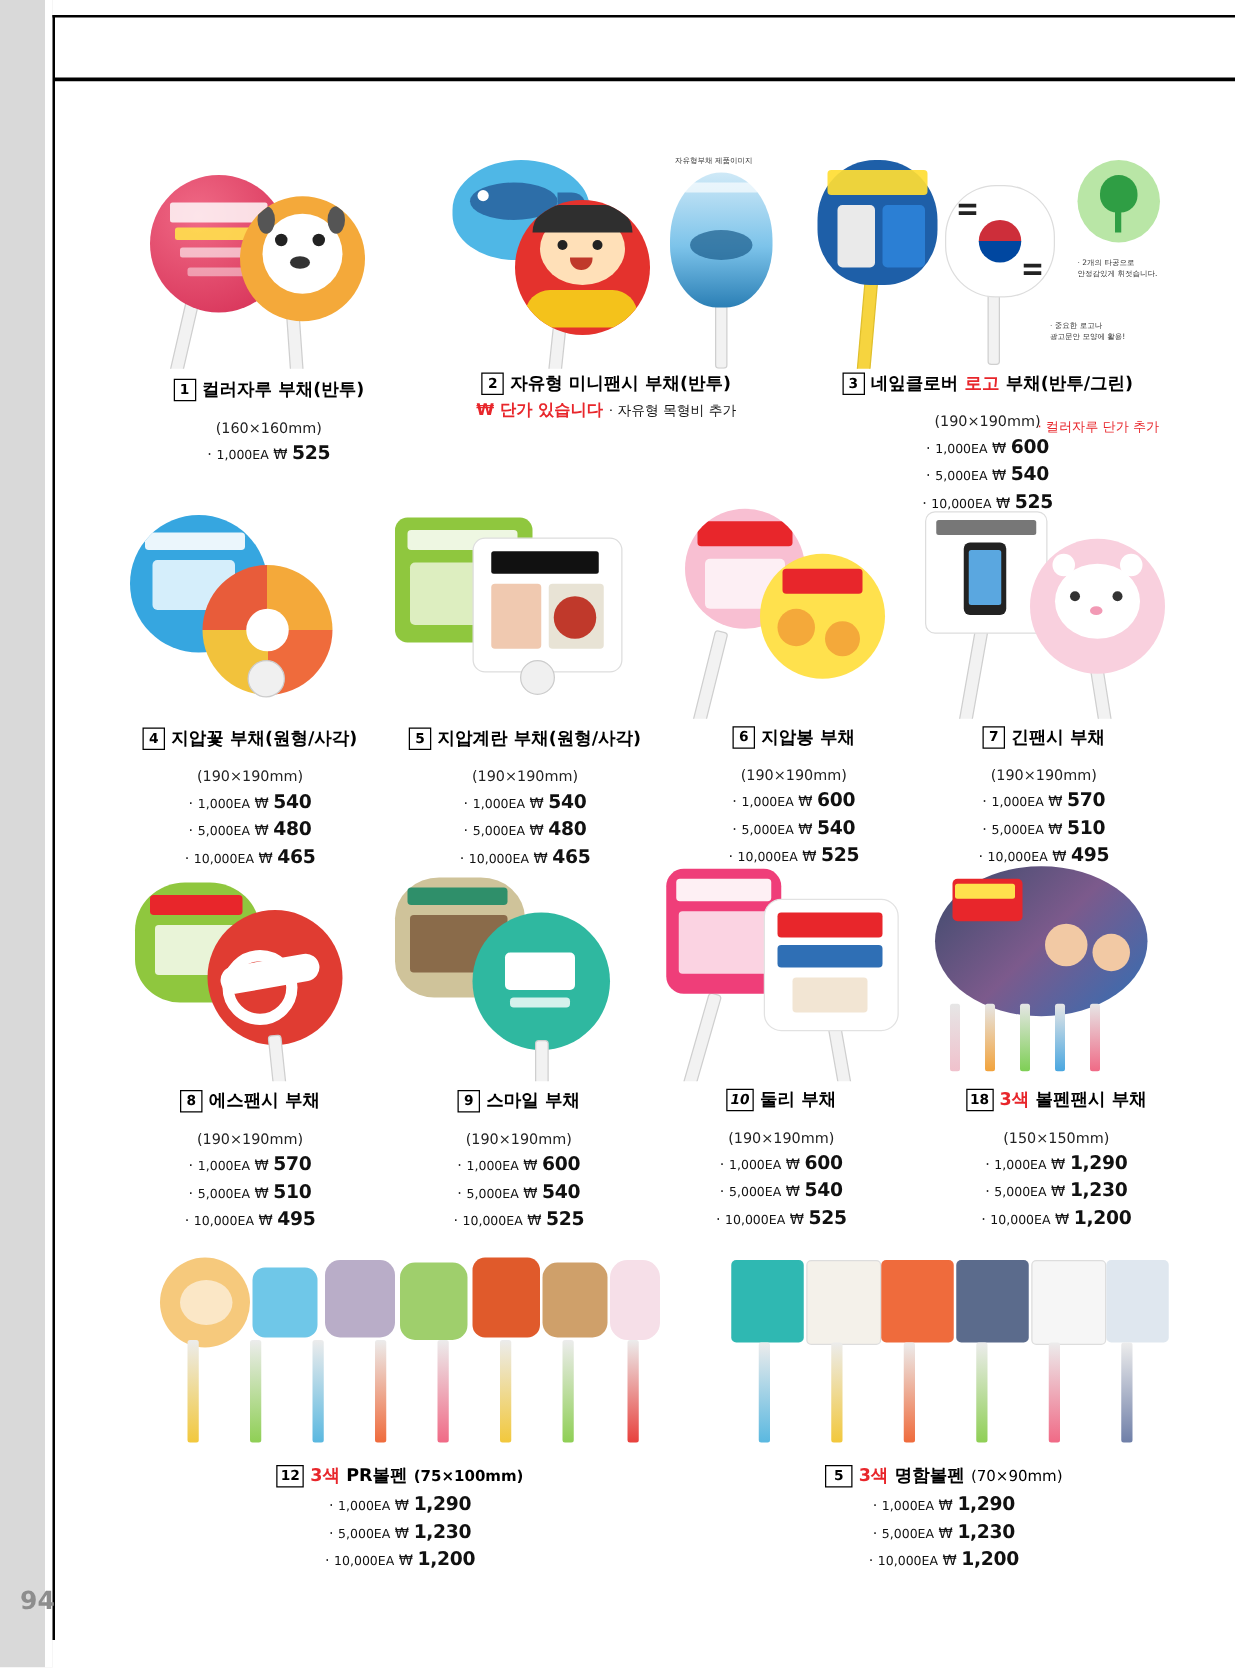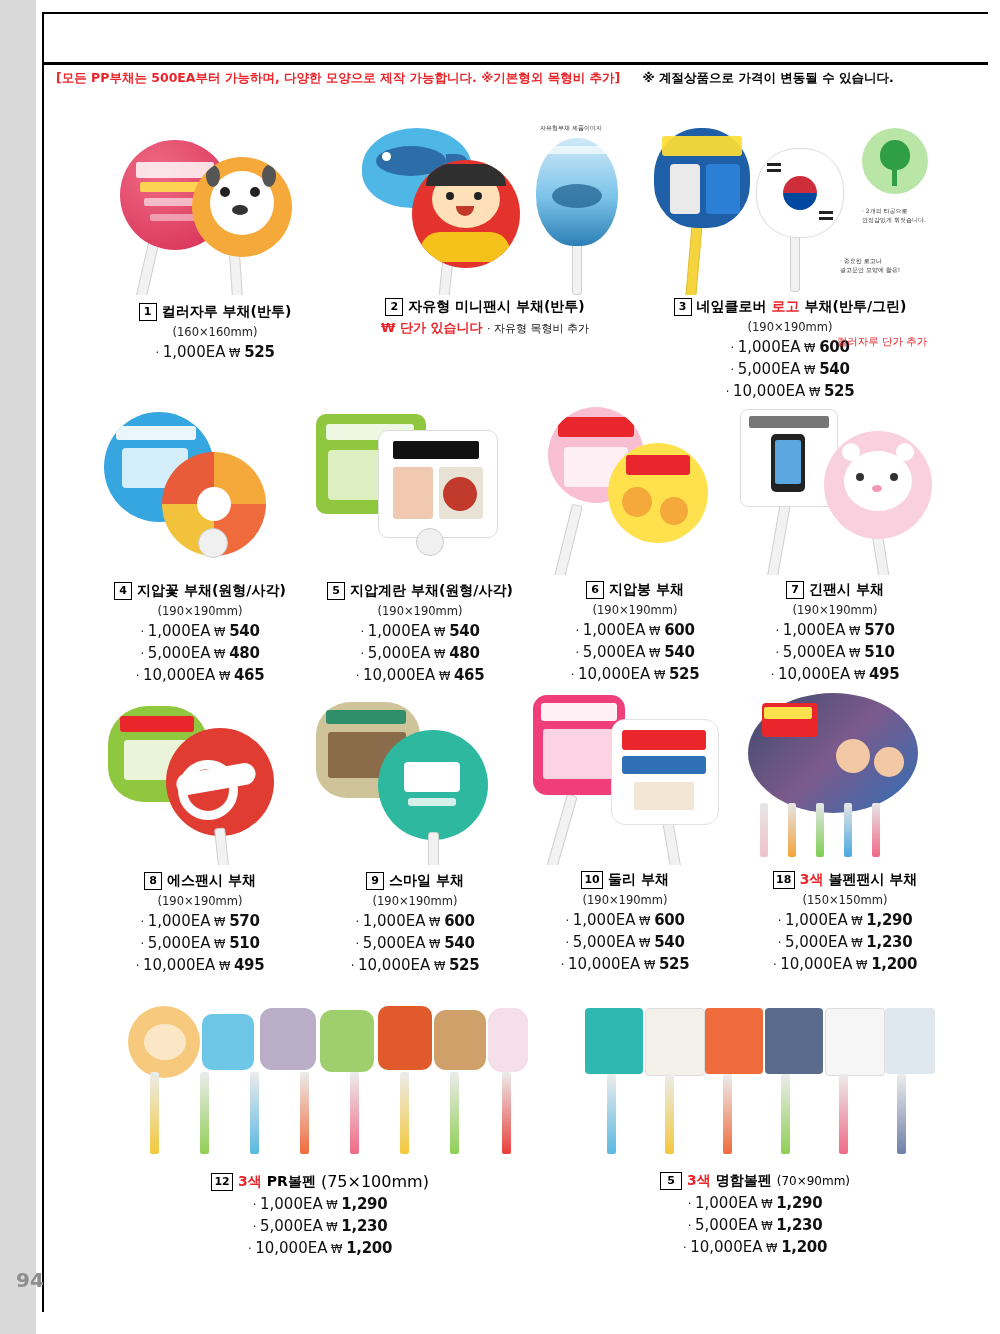--- a/index.html
+++ b/index.html
@@ -58,27 +58,27 @@
     font-size:14px;font-weight:bold;color:#000;white-space:nowrap;
   }
   .numbox{
     display:inline-block;
     border:1.4px solid #000;
     font-size:11px;font-weight:bold;
     width:16px;height:16px;line-height:15px;text-align:center;
     background:#fff;color:#000;
     flex:0 0 auto;
   }
-  .dims{font-size:11.5px;color:#222;margin-top:4px;}
+  .dims{font-size:11.5px;color:#222;margin-top:14px;}
   .price-list{margin-top:3px;}
   .price-row{
     font-size:11.5px;color:#111;line-height:1.45;white-space:nowrap;
   }
   .price-row .dot{color:#111;}
-  .price-row .qty{font-size:15px;}
+  .price-row .qty{font-size:10px;}
   .price-row .won{font-size:11.5px;}
   .price-row .val{font-size:15px;font-weight:bold;letter-spacing:-0.3px;}
   .red{color:#e8262b;}
   .free-note{
     font-size:13px;font-weight:bold;color:#e8262b;margin-top:3px;white-space:nowrap;
   }
   .free-note .sub{color:#111;font-size:11px;font-weight:normal;}
   .opt-note{font-size:10.5px;color:#333;}
   .opt-note .rd{color:#e8262b;}
   .handle{
@@ -95,24 +95,20 @@
 
 <div class="page">
 
   <div class="left-strip">
     <div class="left-strip-inner"></div>
   </div>
   <div class="page-frame"></div>
 
   <div class="header-rule"></div>
 
-  <div class="notice">
-    <span class="red">[모든 PP부채는 500EA부터 가능하며, 다양한 모양으로 제작 가능합니다. ※기본형외 목형비 추가]</span>
-    <span class="black">※ 계절상품으로 가격이 변동될 수 있습니다.</span>
-  </div>
 
   <div class="page-number">94</div>
 
   <div class="item" style="left:90px;top:115px;width:250px;height:290px;">
     <div class="img-area" style="left:0;top:0;width:250px;height:180px;">
 
       <div class="handle" style="left:60px;top:120px;width:9px;height:105px;transform:rotate(13deg);"></div>
       <div class="disc" style="left:30px;top:25px;width:110px;height:110px;background:radial-gradient(circle at 35% 30%,#f06a86,#d42b52);">
         <div style="position:absolute;left:16px;top:22px;width:78px;height:16px;background:#fff;opacity:.82;border-radius:2px;"></div>
         <div style="position:absolute;left:20px;top:42px;width:68px;height:10px;background:#ffe14d;opacity:.9;border-radius:2px;"></div>
@@ -397,21 +393,21 @@
       </div>
       <div class="handle" style="left:146px;top:130px;width:9px;height:70px;transform:rotate(-10deg);"></div>
       <div style="position:absolute;left:96px;top:34px;width:106px;height:104px;background:#fff;border:1px solid #e2e2e2;border-radius:14px;">
         <div style="position:absolute;left:10px;top:10px;width:84px;height:20px;background:#e8262b;border-radius:3px;"></div>
         <div style="position:absolute;left:10px;top:36px;width:84px;height:18px;background:#2f6fb5;border-radius:3px;"></div>
         <div style="position:absolute;left:22px;top:62px;width:60px;height:28px;background:#f2e5d3;border-radius:3px;"></div>
       </div>
     </div>
     <div class="caption" style="left:0;top:186px;width:220px;">
       <div class="title-row">
-        <span class="numbox" style="width:20px;">10</span>
+        <span class="numbox" style="width:20px;font-style:italic;">10</span>
         <span>둘리 부채</span>
       </div>
       <div class="dims">(190×190mm)</div>
       <div class="price-list">
         <div class="price-row">·&nbsp;<span class="qty">1,000EA</span>&nbsp;<span class="won">₩</span>&nbsp;<span class="val">600</span></div>
         <div class="price-row">·&nbsp;<span class="qty">5,000EA</span>&nbsp;<span class="won">₩</span>&nbsp;<span class="val">540</span></div>
         <div class="price-row">·&nbsp;<span class="qty">10,000EA</span>&nbsp;<span class="won">₩</span>&nbsp;<span class="val">525</span></div>
       </div>
     </div>
   </div>
@@ -464,21 +460,21 @@
       <div class="pen" style="left:240px;top:72px;width:9px;height:82px;background:linear-gradient(180deg,#ececec,#f06a86);"></div>
       <div class="pen" style="left:290px;top:72px;width:9px;height:82px;background:linear-gradient(180deg,#ececec,#f2c83c);"></div>
       <div class="pen" style="left:340px;top:72px;width:9px;height:82px;background:linear-gradient(180deg,#ececec,#8fcf55);"></div>
       <div class="pen" style="left:392px;top:72px;width:9px;height:82px;background:linear-gradient(180deg,#ececec,#e8403c);"></div>
     </div>
     <div class="caption" style="left:0;top:172px;width:420px;">
       <div class="title-row">
         <span class="numbox" style="width:20px;">12</span>
         <span class="red">3색</span>
         <span>PR볼펜</span>
-        <span style="font-weight:normal;font-size:16px;">(75×100mm)</span>
+        <span style="font-weight:bold;font-size:12px;">(75×100mm)</span>
       </div>
       <div class="price-list">
         <div class="price-row">·&nbsp;<span class="qty">1,000EA</span>&nbsp;<span class="won">₩</span>&nbsp;<span class="val">1,290</span></div>
         <div class="price-row">·&nbsp;<span class="qty">5,000EA</span>&nbsp;<span class="won">₩</span>&nbsp;<span class="val">1,230</span></div>
         <div class="price-row">·&nbsp;<span class="qty">10,000EA</span>&nbsp;<span class="won">₩</span>&nbsp;<span class="val">1,200</span></div>
       </div>
     </div>
   </div>
 
   <div class="item" style="left:565px;top:1000px;width:380px;height:270px;">

